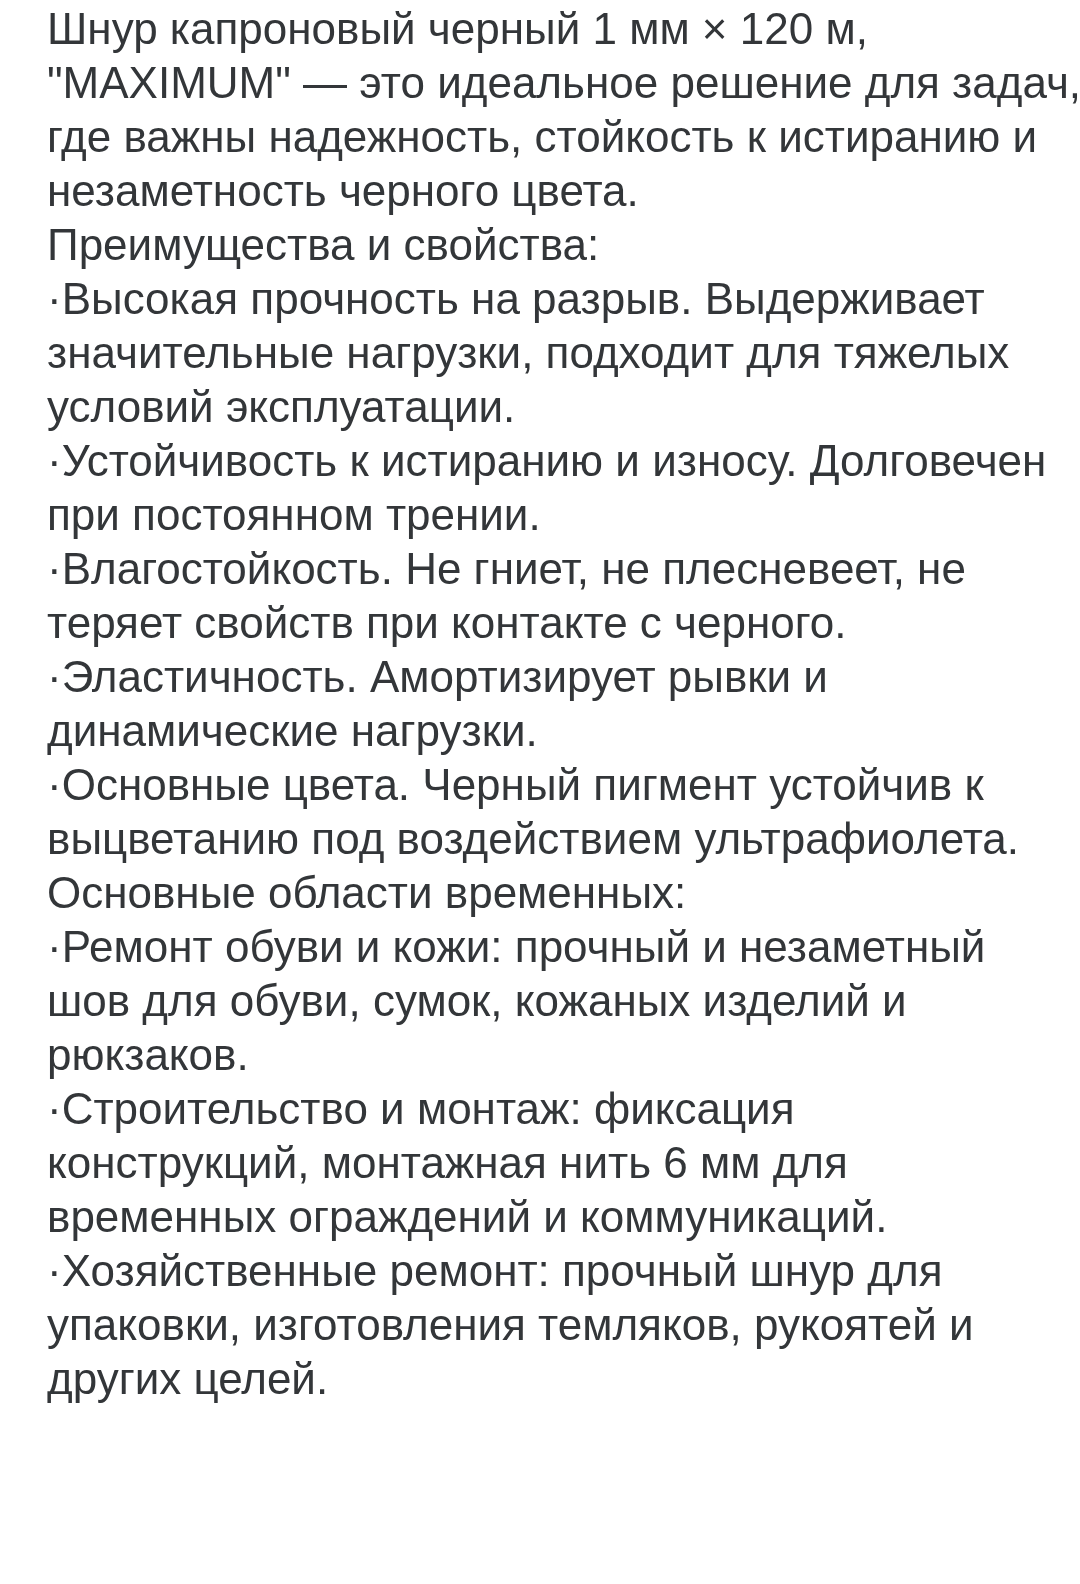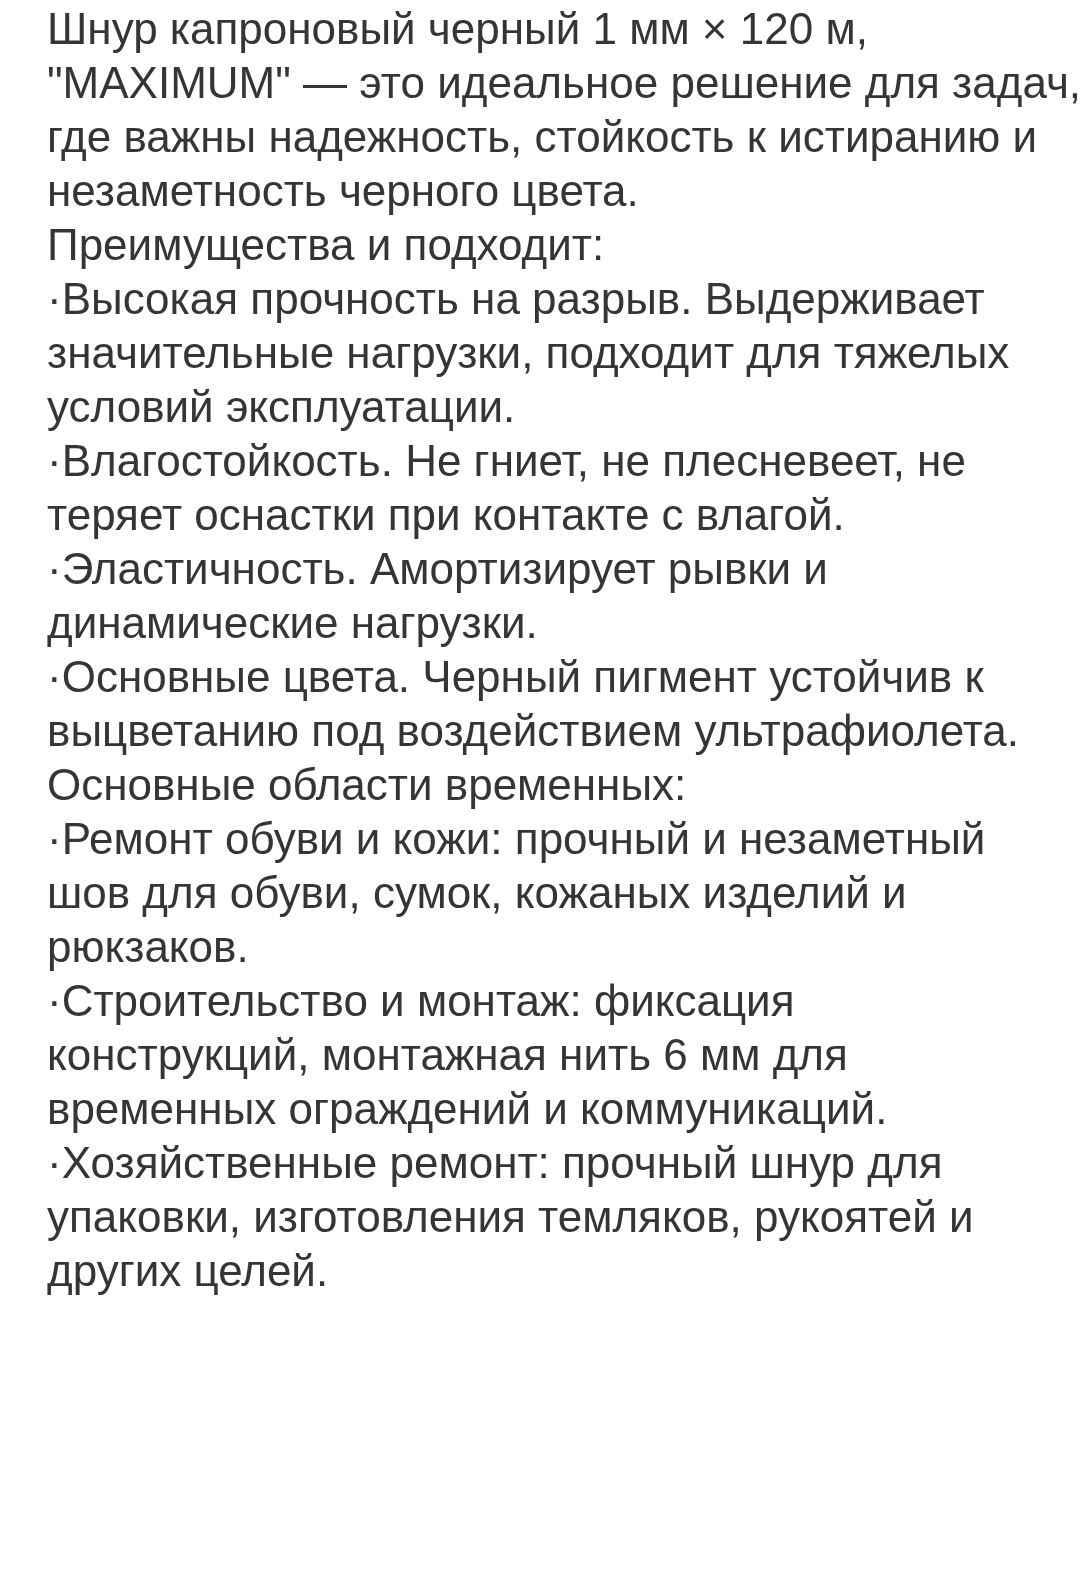--- a/index.html
+++ b/index.html
@@ -32,28 +32,30 @@
 </head>
 <body>
 
 <main class="description-block">
 
   <p>Шнур капроновый черный 1 мм × 120 м,
 "MAXIMUM" — это идеальное решение для задач,
 где важны надежность, стойкость к истиранию и
 незаметность черного цвета.</p>
 
-  <p>Преимущества и подходит:</p>
+  <p>Преимущества и свойства:</p>
 
   <div>
     <p>·Высокая прочность на разрыв. Выдерживает
 значительные нагрузки, подходит для тяжелых
 условий эксплуатации.</p>
+    <p>·Устойчивость к истиранию и износу. Долговечен
+при постоянном трении.</p>
     <p>·Влагостойкость. Не гниет, не плесневеет, не
-теряет оснастки при контакте с влагой.</p>
+теряет свойств при контакте с черного.</p>
     <p>·Эластичность. Амортизирует рывки и
 динамические нагрузки.</p>
     <p>·Основные цвета. Черный пигмент устойчив к
 выцветанию под воздействием ультрафиолета.</p>
   </div>
 
   <p>Основные области временных:</p>
 
   <div>
     <p>·Ремонт обуви и кожи: прочный и незаметный

